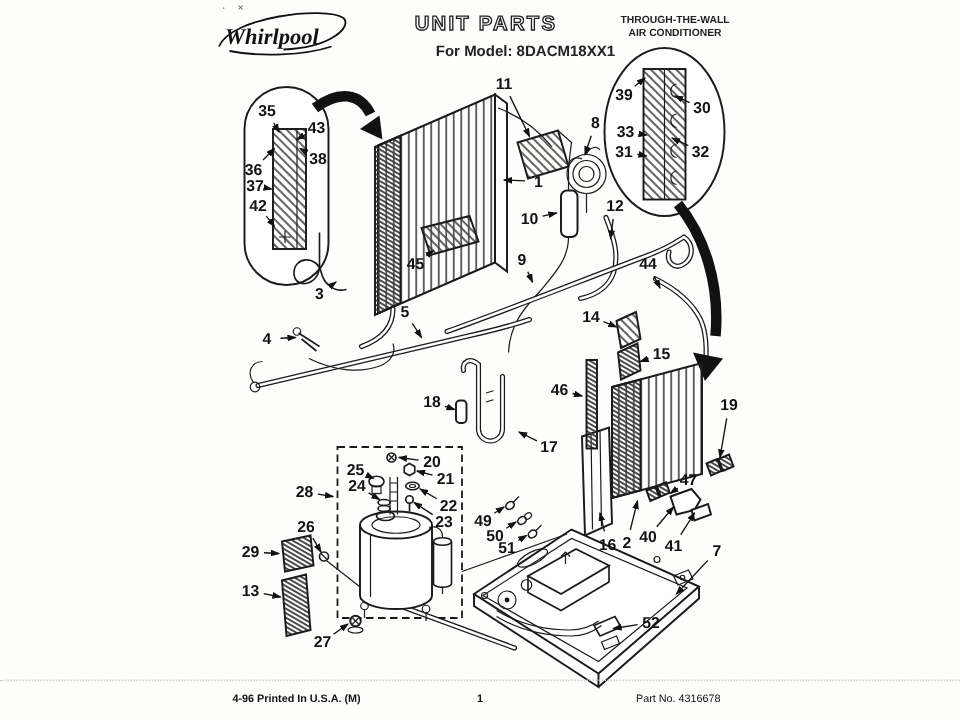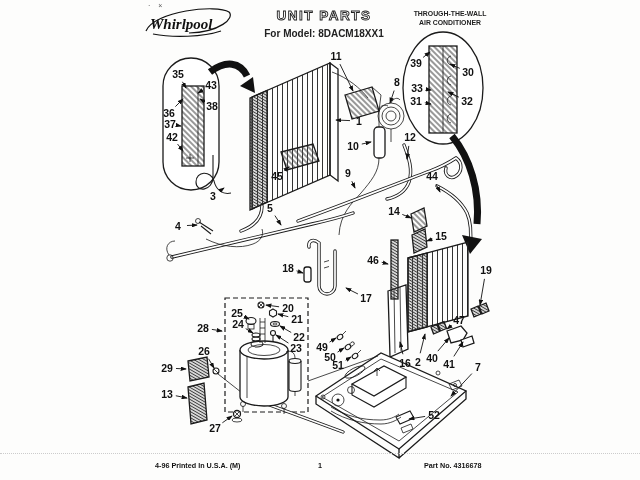--- a/index.html
+++ b/index.html
@@ -3,28 +3,28 @@
 <meta charset="utf-8">
 <style>
   html,body{margin:0;padding:0}
   body{
     width:640px;height:480px;position:relative;overflow:hidden;
     background:#fdfdfc;font-family:"Liberation Sans",sans-serif;color:#111;
   }
   .abs{position:absolute}
   .corner-marks{left:148px;top:2px;font-size:7px;color:#555;letter-spacing:3px}
   .logo-box{left:141px;top:3px;width:100px;height:36px}
-  .title-box{left:238px;top:7px;width:172px;text-align:center}
+  .title-box{left:238px;top:7px;width:172px;text-align:right}
   .model-line{font-size:10px;font-weight:bold;margin-top:0px;color:#222}
   .right-head{left:404px;top:10px;width:92px;text-align:center;
     font-size:6.9px;font-weight:bold;line-height:1.3;color:#222}
   .footer{left:0;top:453px;width:640px;height:27px;border-top:1px dotted #ccc}
   .foot-left{left:155px;top:7px;font-size:7.2px;font-weight:bold}
   .foot-center{left:300px;top:7px;width:40px;text-align:center;font-size:7.2px;font-weight:bold}
-  .foot-right{left:424px;top:7px;font-size:7.2px;font-weight:bold}
+  .foot-right{left:424px;top:7px;font-size:7.2px;font-weight:normal}
 
   svg text.callout{font:bold 10.5px "Liberation Sans",sans-serif;fill:#111;text-anchor:middle}
   .leader{stroke:#111;stroke-width:0.9;fill:none}
   .ln{stroke:#1b1b1b;stroke-width:1.3}
   .thin{stroke:#1b1b1b;stroke-width:0.8;fill:none}
   .mid{stroke:#1b1b1b;stroke-width:1.1;fill:none}
   .dash{stroke:#1b1b1b;stroke-width:1.2;fill:none;stroke-dasharray:5 3}
   .o{stroke:#1b1b1b;stroke-width:3.4;fill:none;stroke-linecap:round}
   .i{stroke:#fff;stroke-width:1.7;fill:none;stroke-linecap:round}
   .band{stroke:#111;stroke-width:7;fill:none}

